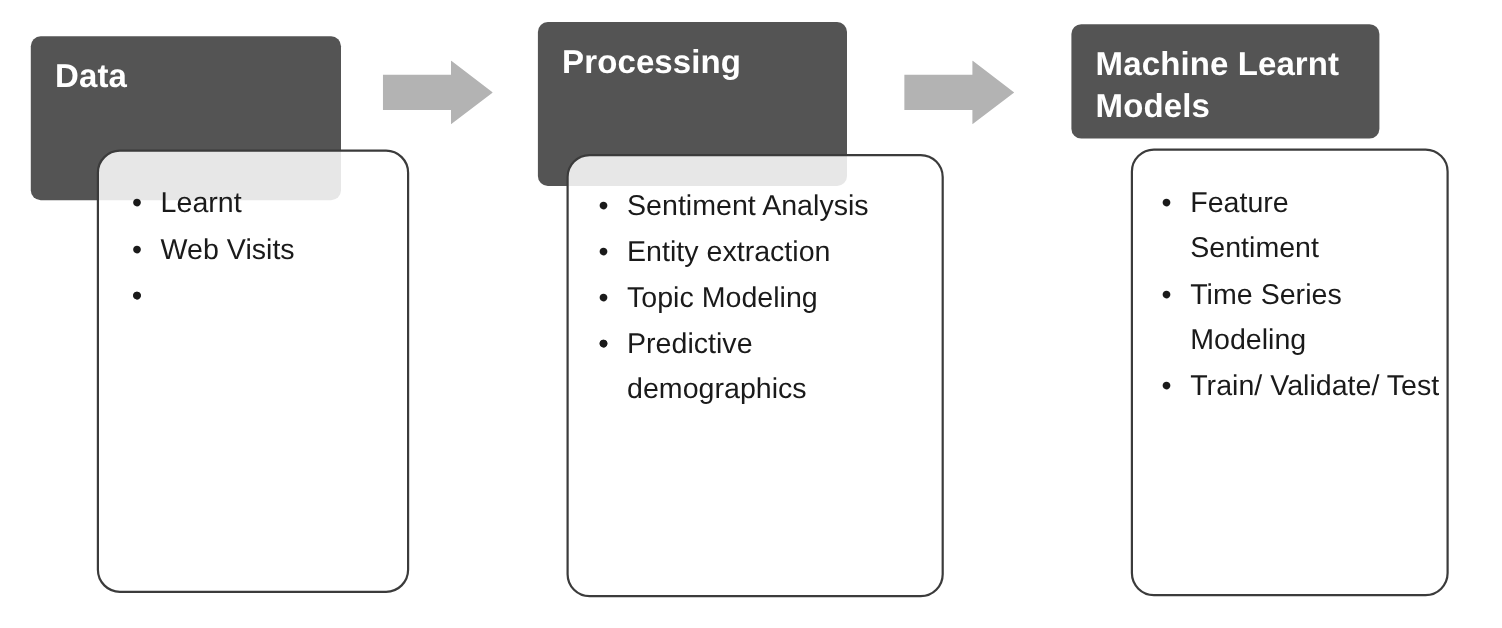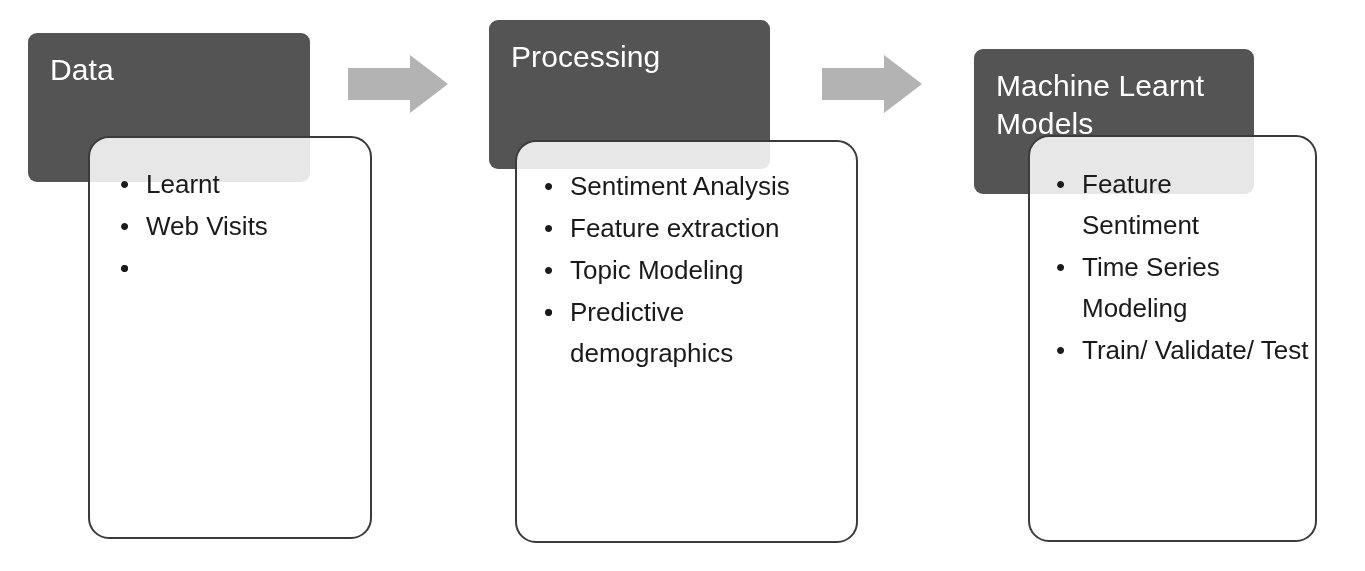--- a/index.html
+++ b/index.html
@@ -26,21 +26,21 @@
     background: #545454;
     border-radius: 9px;
     box-sizing: border-box;
     padding: 18px 22px 0 22px;
     z-index: 1;
   }
   .stage-header-title {
     color: #ffffff;
     font-size: 30px;
     line-height: 38px;
-    font-weight: 400;
+    font-weight: 700;
     white-space: pre-line;
     letter-spacing: 0.1px;
   }
 
   
   .stage-card {
     position: absolute;
     background: rgba(255, 255, 255, 0.86);
     border: 2.5px solid #3b3b3b;
     border-radius: 21px;
@@ -115,21 +115,21 @@
   </div>
 
   <div class="stage-card" style="left:515px; top:140px; width:343px; height:403px;">
     <ul class="stage-list" style="padding:24px 14px 0 27px;">
       <li class="stage-list-item">
         <span class="bullet">•</span>
         <span>Sentiment Analysis</span>
       </li>
       <li class="stage-list-item">
         <span class="bullet">•</span>
-        <span>Feature extraction</span>
+        <span>Entity extraction</span>
       </li>
       <li class="stage-list-item">
         <span class="bullet">•</span>
         <span>Topic Modeling</span>
       </li>
       <li class="stage-list-item" style="width:150px;">
         <span class="bullet">•</span>
       </li>
       <li class="stage-list-item" style="width:210px;">
         <span class="bullet">•</span>
@@ -137,21 +137,21 @@
       </li>
     </ul>
   </div>
 
   <div class="flow-arrow" style="left:822px; top:55px;">
     <svg width="100" height="58" viewBox="0 0 100 58" aria-hidden="true">
       <polygon points="0,13 62,13 62,0 100,29 62,58 62,45 0,45" fill="#b3b3b3"></polygon>
     </svg>
   </div>
 
-  <div class="stage-header" style="left:974px; top:49px; width:280px; height:145px;">
+  <div class="stage-header" style="left:974px; top:22px; width:280px; height:104px;">
     <div class="stage-header-title">Machine Learnt
 Models</div>
   </div>
 
   <div class="stage-card" style="left:1028px; top:135px; width:289px; height:407px;">
     <ul class="stage-list" style="padding:27px 10px 0 26px;">
       <li class="stage-list-item" style="width:150px;">
         <span class="bullet">•</span>
         <span>Feature Sentiment</span>
       </li>

